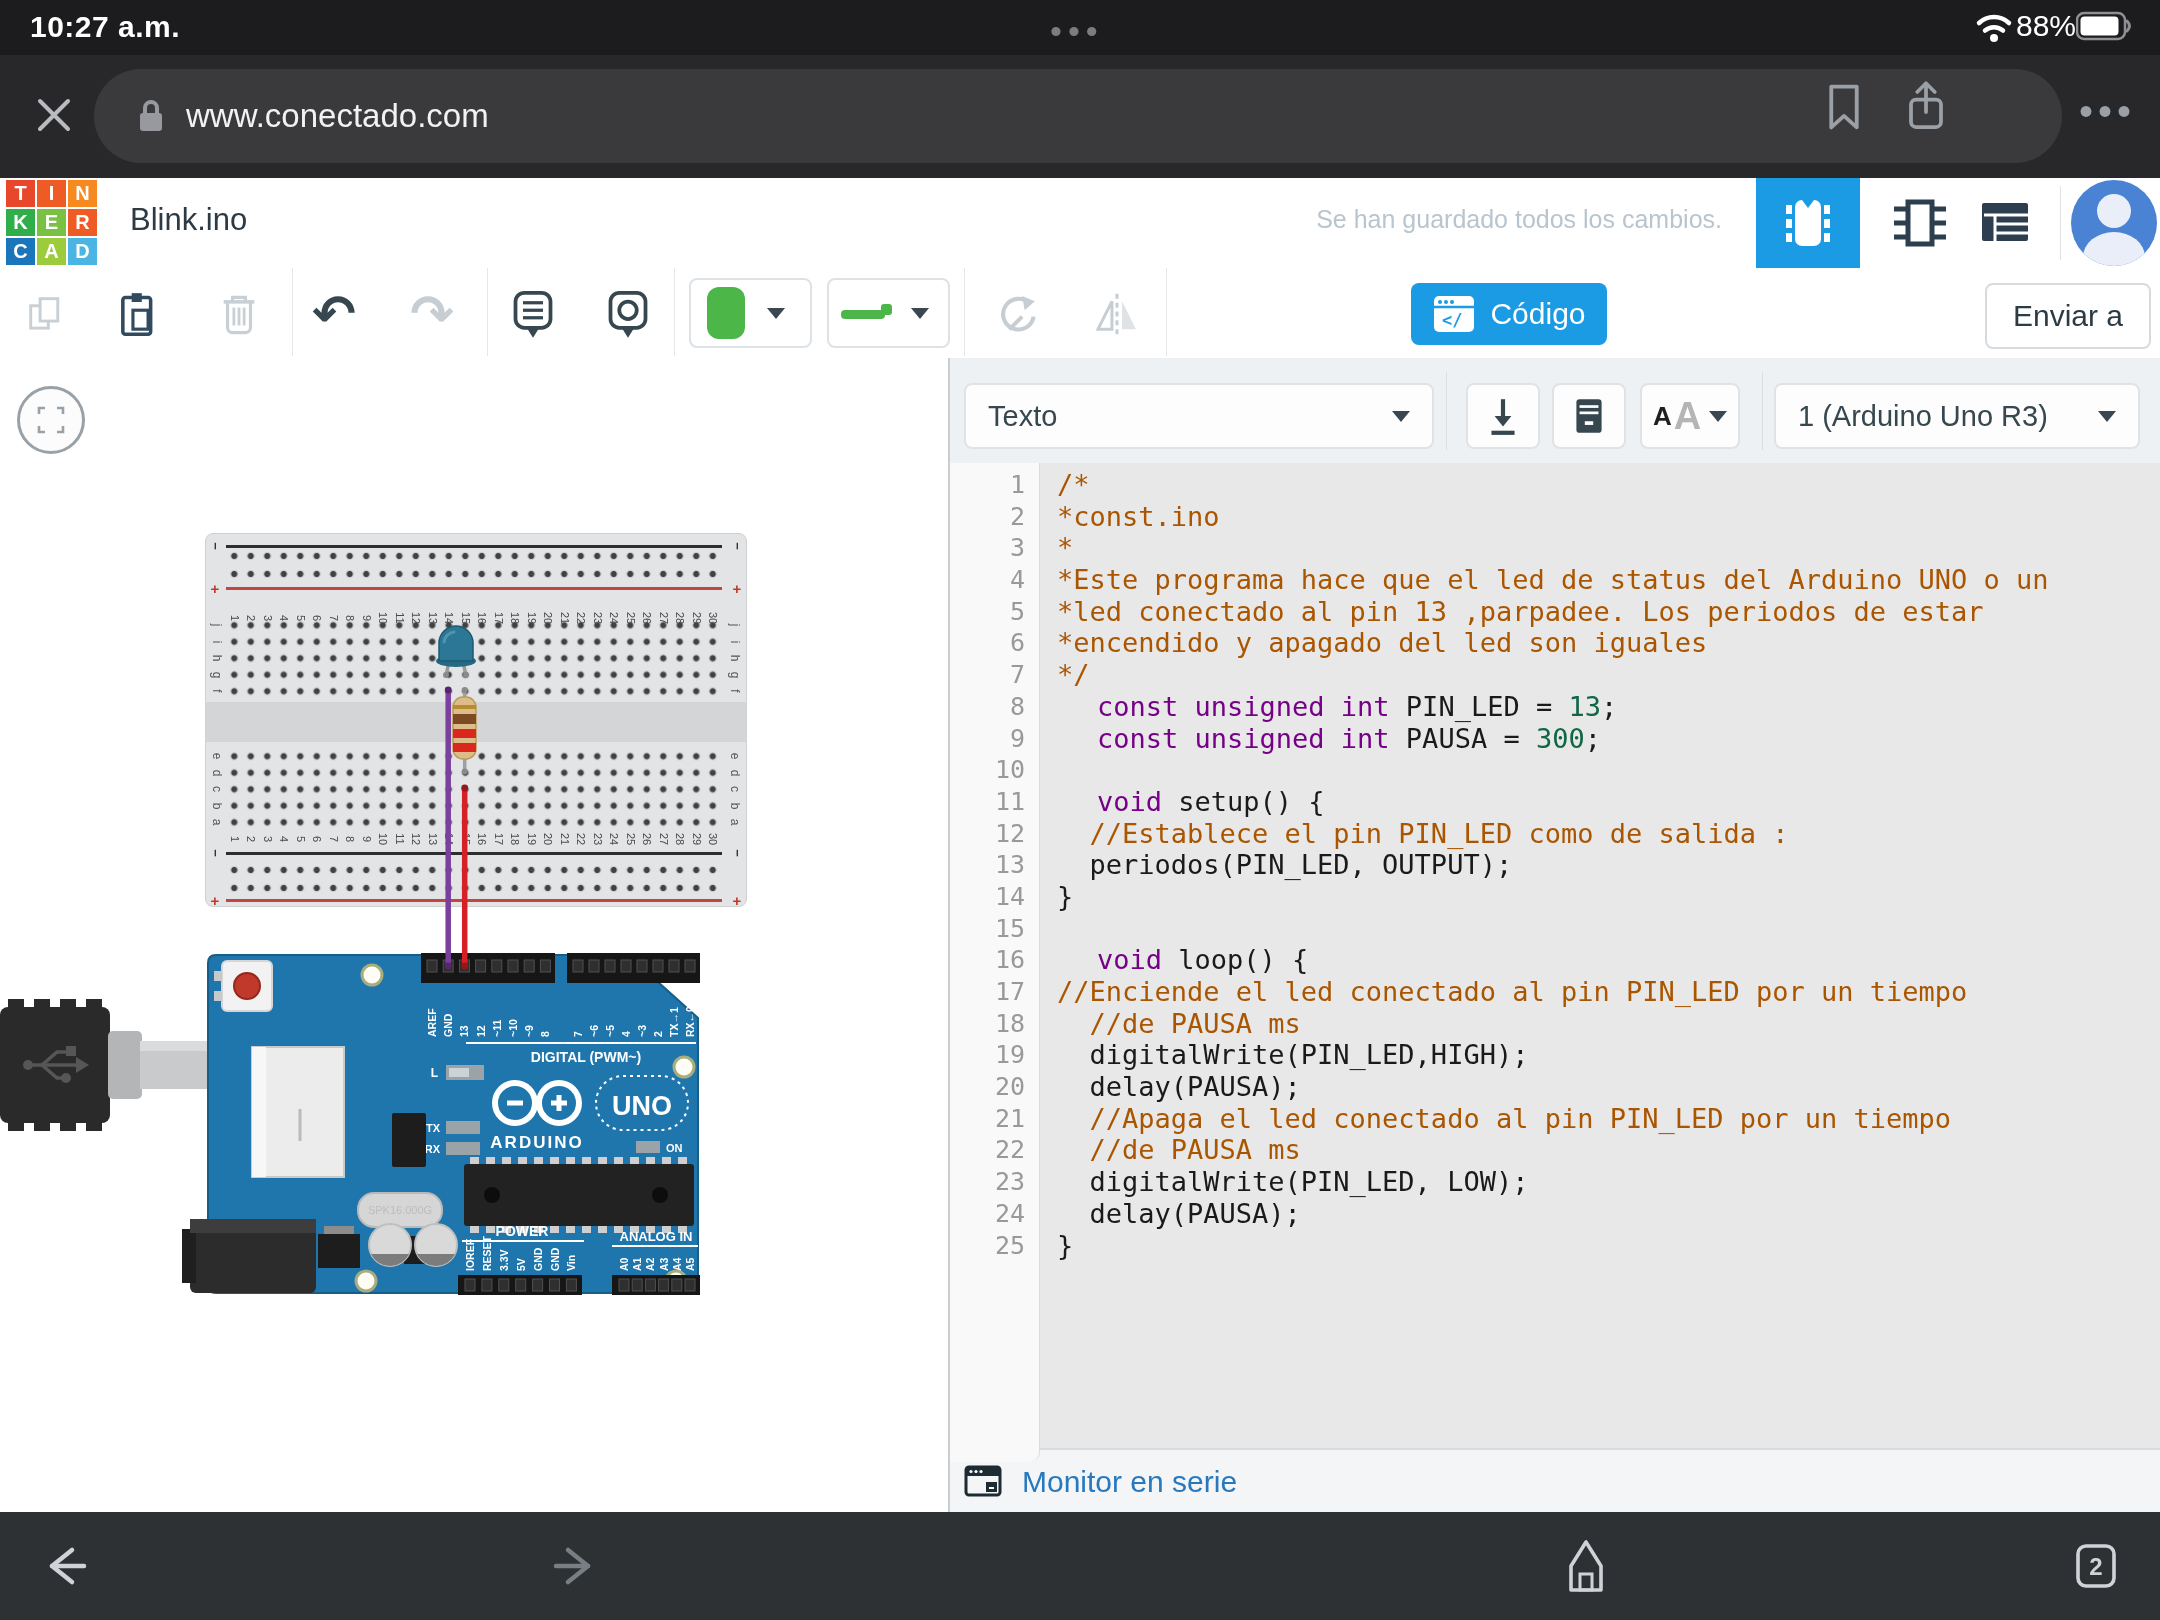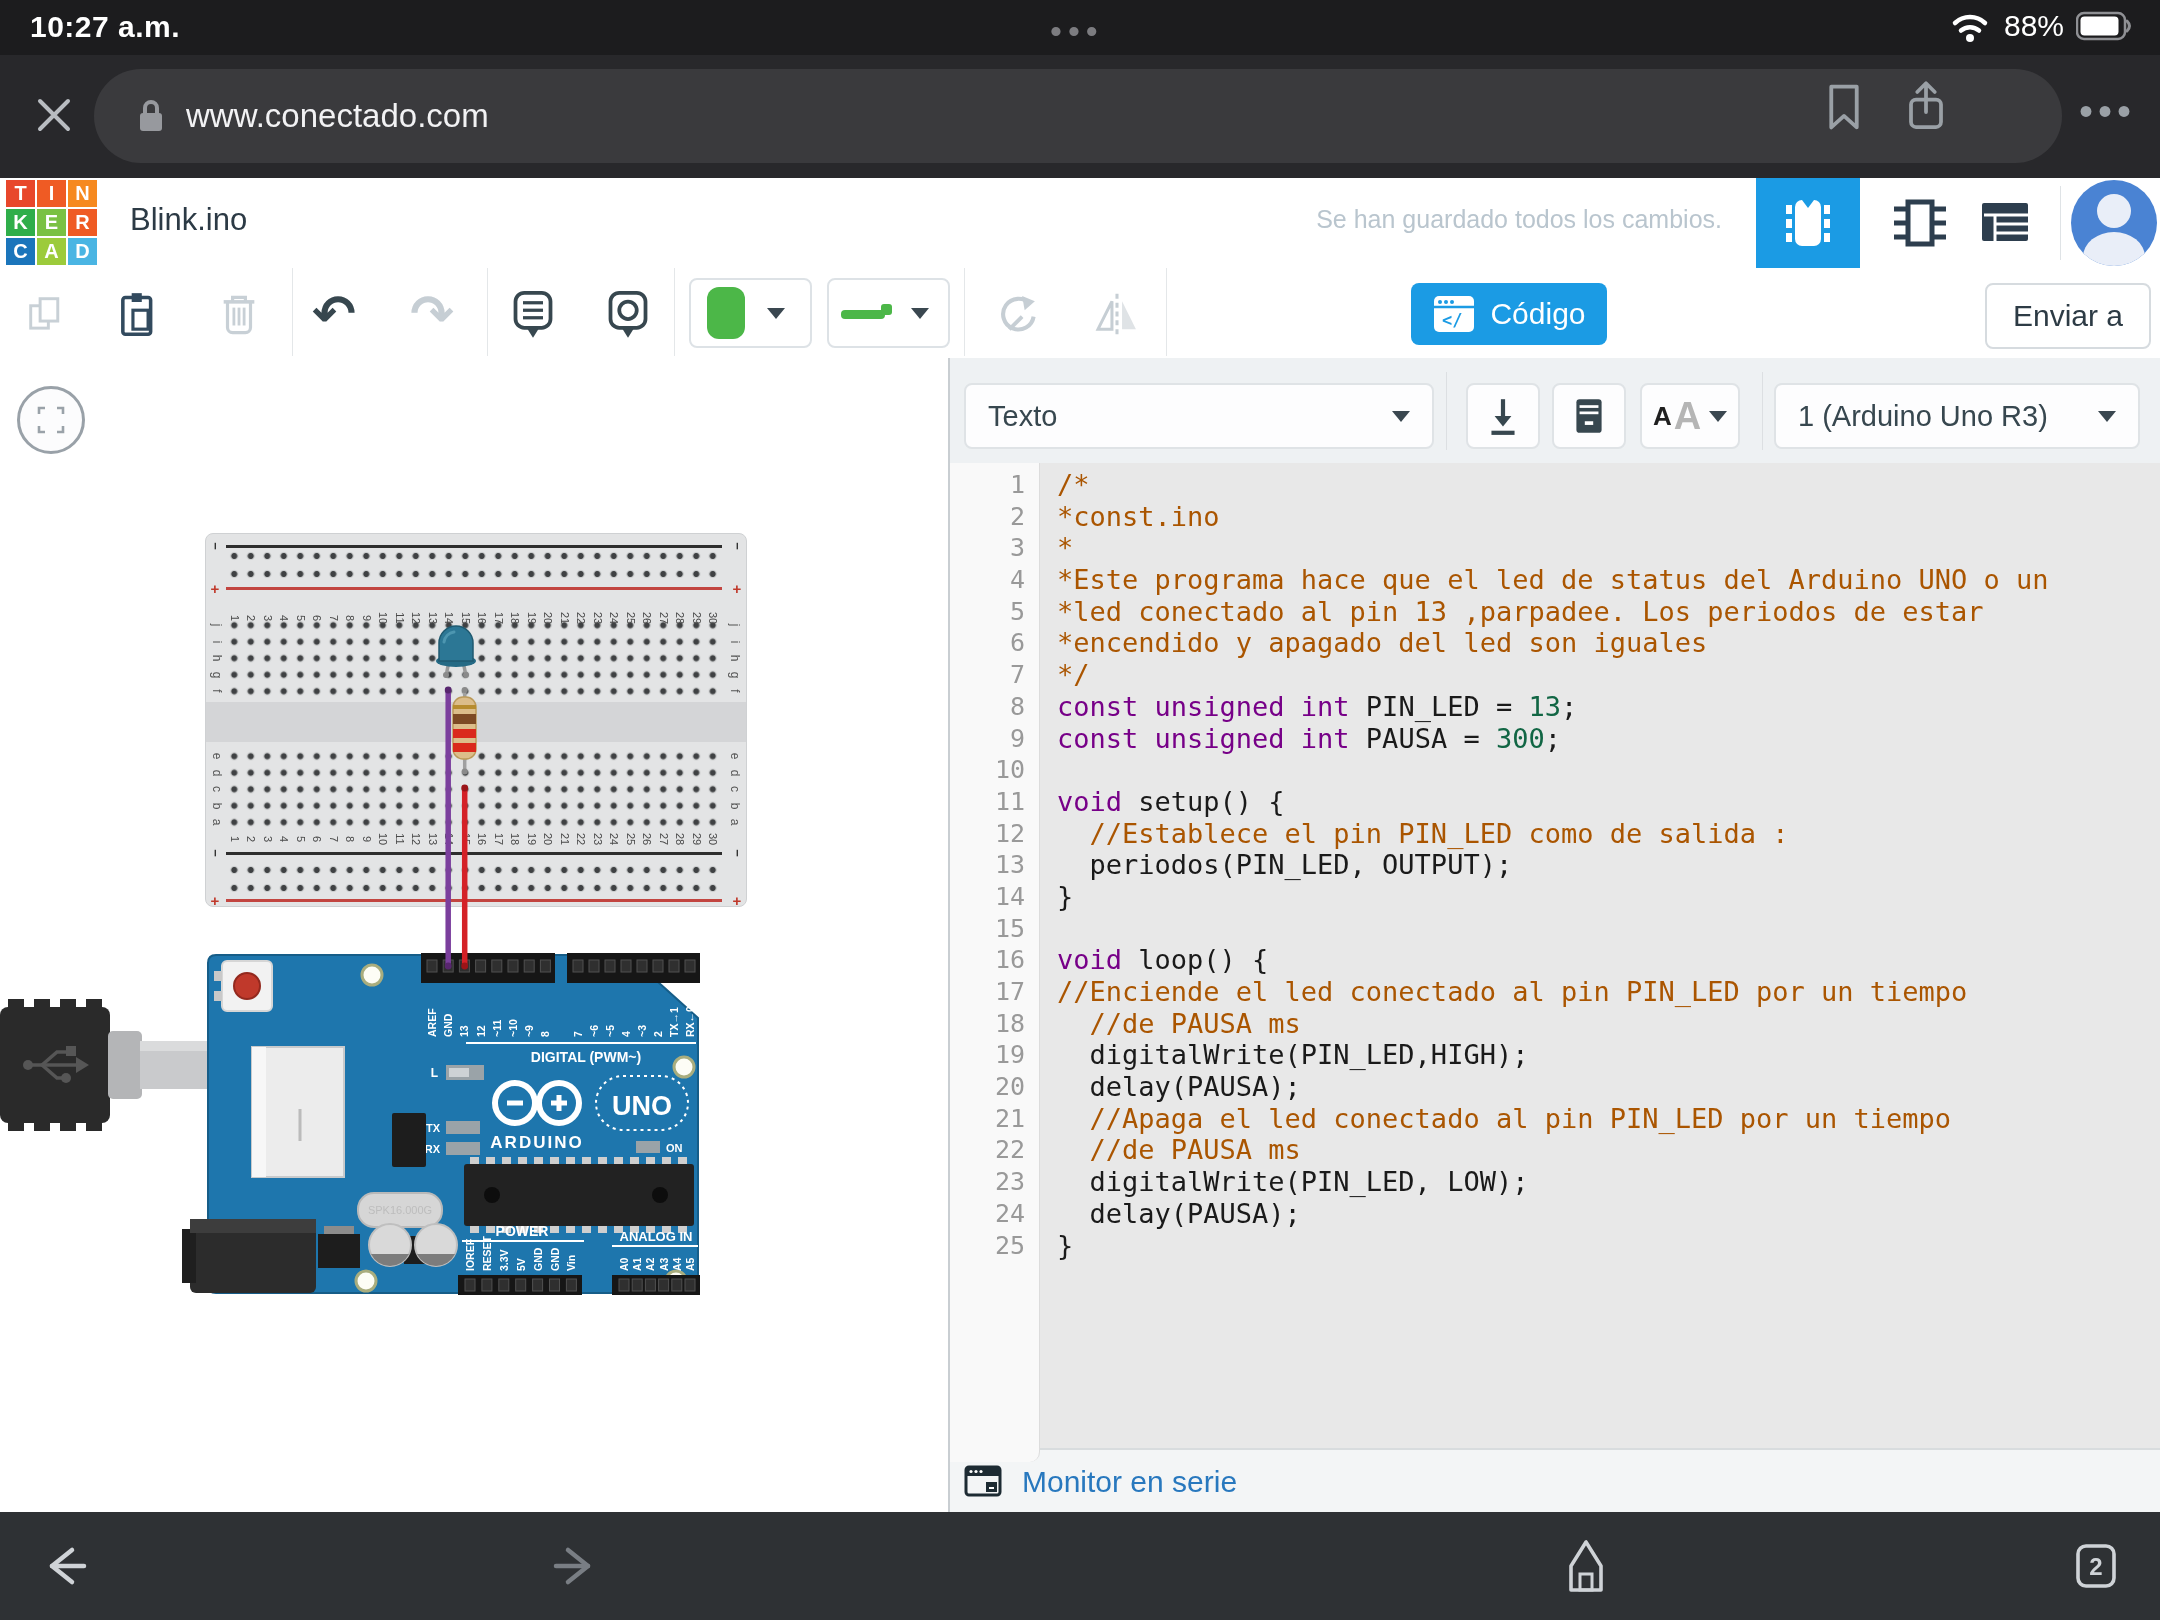--- a/index.html
+++ b/index.html
@@ -2,21 +2,21 @@
 <html style="--accent: #1b9be4; --icon-navy: #37474f; --code-comment: #aa5500; --code-keyword: #770088; --code-number: #116644; --wire-red: #d42127; --wire-purple: #7b3f9d; --board-blue: #1e76ad; --swatch-green: #4cb748;"><head>
 <meta charset="utf-8">
 <style>
   html,body{margin:0;padding:0;background:#000;}
   #page{position:relative;width:2160px;height:1620px;overflow:hidden;background:#fff;
         font-family:"Liberation Sans",sans-serif;-webkit-font-smoothing:antialiased;}
   
   #status-bar{position:absolute;left:0;top:0;width:2160px;height:55px;background:#1c1c1e;color:#fff;}
   #status-time{position:absolute;left:30px;top:10px;font-size:30px;font-weight:600;letter-spacing:.5px;}
   #status-dots{position:absolute;left:1050px;top:12px;color:#7c7c80;font-size:34px;letter-spacing:6px;}
-  #status-right{position:absolute;right:26px;top:8px;display:flex;align-items:center;gap:12px;}
+  #status-right{position:absolute;right:26px;top:8px;display:flex;align-items:center;}
   #battery-pct{font-size:30px;font-weight:500;}
   
   #browser-bar{position:absolute;left:0;top:55px;width:2160px;height:123px;background:#28282b;}
   #close-x{position:absolute;left:28px;top:34px;}
   #url-pill{position:absolute;left:94px;top:14px;width:1968px;height:94px;background:#3a3a3d;border-radius:47px;display:flex;align-items:center;}
   #url-text{color:#f2f2f4;font-size:33px;margin-left:20px;font-weight:400;}
   #lock-icon{margin-left:42px;}
   #bookmark-icon{position:absolute;left:1818px;top:24px;}
   #share-icon{position:absolute;left:1898px;top:22px;}
   #browser-ellipsis{position:absolute;right:24px;top:34px;color:#9aa0a6;font-size:40px;letter-spacing:5px;}
@@ -68,21 +68,21 @@
   .dd{position:absolute;top:25px;height:66px;background:#fdfdfe;border:2px solid #dfe3e6;border-radius:8px;display:flex;align-items:center;justify-content:space-between;padding:0 22px;box-sizing:border-box;font-size:29px;color:#37474f;}
   .vdiv{position:absolute;top:14px;width:1px;height:78px;background:#dcdfe2;}
   .hbtn{position:absolute;top:25px;height:66px;background:#fdfdfe;border:2px solid #dfe3e6;border-radius:8px;display:flex;align-items:center;justify-content:center;box-sizing:border-box;}
   #btn-font .bigA{font-size:38px;color:#b5b5b5;font-weight:bold;}
   #btn-font .smallA{font-size:26px;color:#1f1f1f;font-weight:bold;margin-right:-6px;}
   #code-wrap{position:absolute;left:0;top:105px;width:1212px;height:985px;overflow:hidden;background:#e8e8e8;}
   #gutter{position:absolute;left:0;top:0;width:90px;height:985px;background:#f9f9f9;border-right:1px solid #dcdcdc;box-sizing:border-box;padding-top:6px;}
   .ln{height:31.7px;line-height:31.7px;text-align:right;padding-right:14px;color:#999;font-family:"DejaVu Sans Mono",monospace;font-size:25px;}
   #code-lines{position:absolute;left:91px;top:0;width:1121px;padding-top:6px;}
   .code-line{height:31.7px;line-height:31.7px;padding-left:16px;white-space:pre;font-family:"DejaVu Sans Mono",monospace;font-size:27px;}
-  .tok-c{color:var(--code-comment);} .tok-k{color:var(--code-keyword);} .tok-n{color:var(--code-number);} .tok-p{color:#1a1a1a;}
+  .tok-c{color:var(--code-comment);} .tok-k{color:var(--code-keyword);margin-left:40px;} .tok-n{color:var(--code-number);} .tok-p{color:#1a1a1a;}
   #monitor-bar{position:absolute;left:0;top:1090px;width:1212px;height:64px;background:#f3f5f6;border-top:2px solid #d8dcde;display:flex;align-items:center;}
   #monitor-notch{position:absolute;left:0;top:-2px;width:90px;height:14px;background:#f9f9f9;border-right:1px solid #dcdcdc;border-radius:0 0 10px 0;box-sizing:border-box;}
   #monitor-label{color:#2878be;font-size:30px;margin-left:18px;}
   #monitor-icon{margin-left:14px;}
   
   #bottom-nav{position:absolute;left:0;top:1512px;width:2160px;height:108px;background:#2e3134;}
   .nav-item{position:absolute;top:24px;width:60px;height:60px;display:flex;align-items:center;justify-content:center;}
 </style>
 </head>
 <body>

